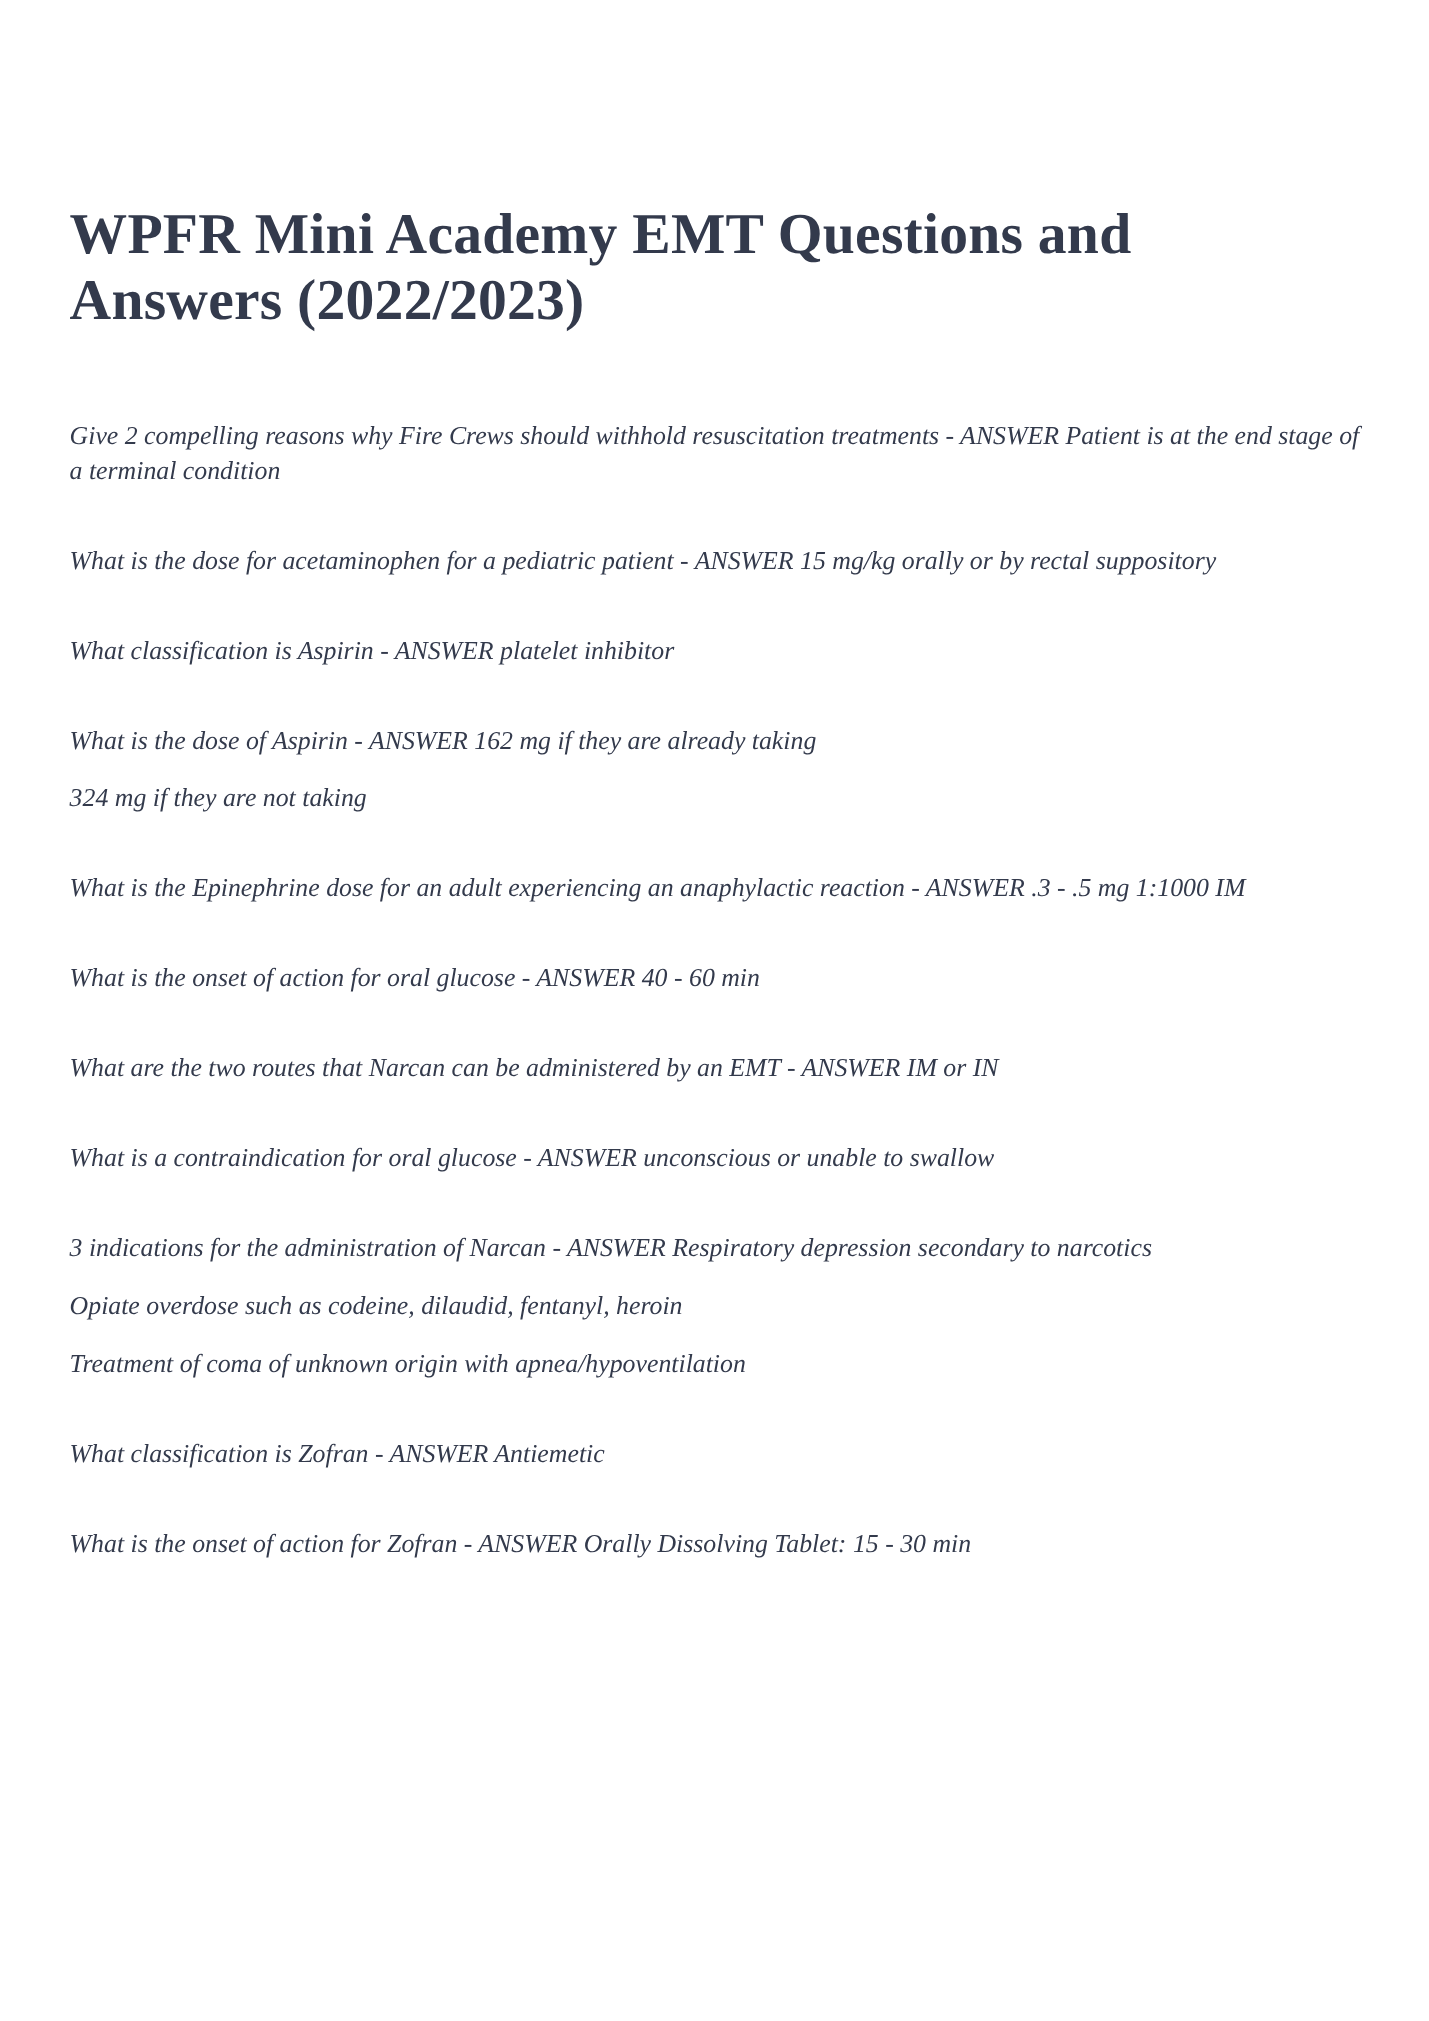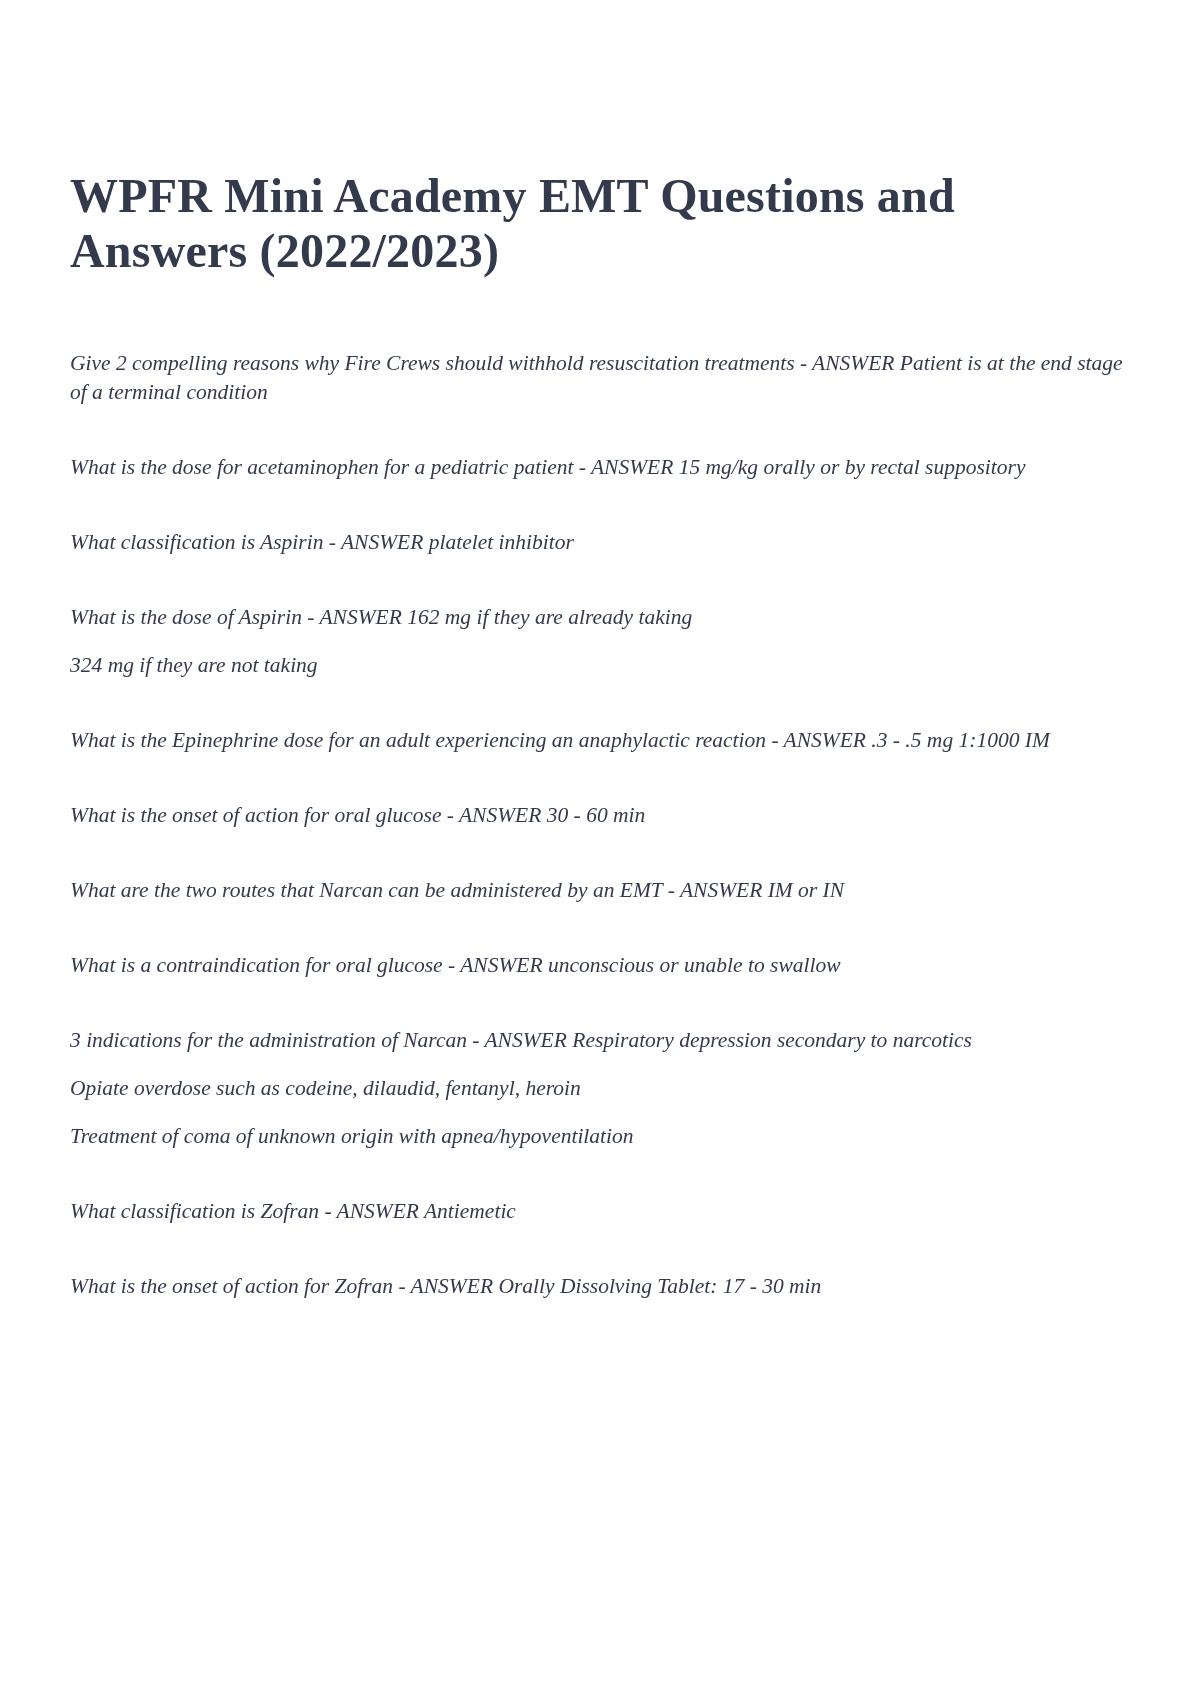--- a/index.html
+++ b/index.html
@@ -11,21 +11,20 @@
     position: relative;
     width: 1191px;
     height: 1684px;
     background: #ffffff;
     overflow: hidden;
     font-family: "Liberation Serif", "DejaVu Serif", serif;
     color: #333a4c;
   }
   .page-inner {
     padding: 168px 56px 0 58px;
-    margin-left: 12px;
   }
   .doc-title {
     margin: 0 0 71px 0;
     font-size: 48px;
     line-height: 55px;
     font-weight: bold;
     max-width: 930px;
     color: #333a4c;
     letter-spacing: 0.2px;
   }
@@ -60,34 +59,34 @@
           <p class="qa-paragraph">What classification is Aspirin - ANSWER platelet inhibitor</p>
         </div>
         <div class="qa-block">
           <p class="qa-paragraph">What is the dose of Aspirin - ANSWER 162 mg if they are already taking</p>
           <p class="qa-paragraph">324 mg if they are not taking</p>
         </div>
         <div class="qa-block">
           <p class="qa-paragraph">What is the Epinephrine dose for an adult experiencing an anaphylactic reaction - ANSWER .3 - .5 mg 1:1000 IM</p>
         </div>
         <div class="qa-block">
-          <p class="qa-paragraph">What is the onset of action for oral glucose - ANSWER 30 - 60 min</p>
+          <p class="qa-paragraph">What is the onset of action for oral glucose - ANSWER 40 - 60 min</p>
         </div>
         <div class="qa-block">
           <p class="qa-paragraph">What are the two routes that Narcan can be administered by an EMT - ANSWER IM or IN</p>
         </div>
         <div class="qa-block">
           <p class="qa-paragraph">What is a contraindication for oral glucose - ANSWER unconscious or unable to swallow</p>
         </div>
         <div class="qa-block">
           <p class="qa-paragraph">3 indications for the administration of Narcan - ANSWER Respiratory depression secondary to narcotics</p>
           <p class="qa-paragraph">Opiate overdose such as codeine, dilaudid, fentanyl, heroin</p>
           <p class="qa-paragraph">Treatment of coma of unknown origin with apnea/hypoventilation</p>
         </div>
         <div class="qa-block">
           <p class="qa-paragraph">What classification is Zofran - ANSWER Antiemetic</p>
         </div>
         <div class="qa-block">
-          <p class="qa-paragraph">What is the onset of action for Zofran - ANSWER Orally Dissolving Tablet: 17 - 30 min</p>
+          <p class="qa-paragraph">What is the onset of action for Zofran - ANSWER Orally Dissolving Tablet: 15 - 30 min</p>
         </div>
       </div>
   </div>
 </div>
 
 </body></html>

